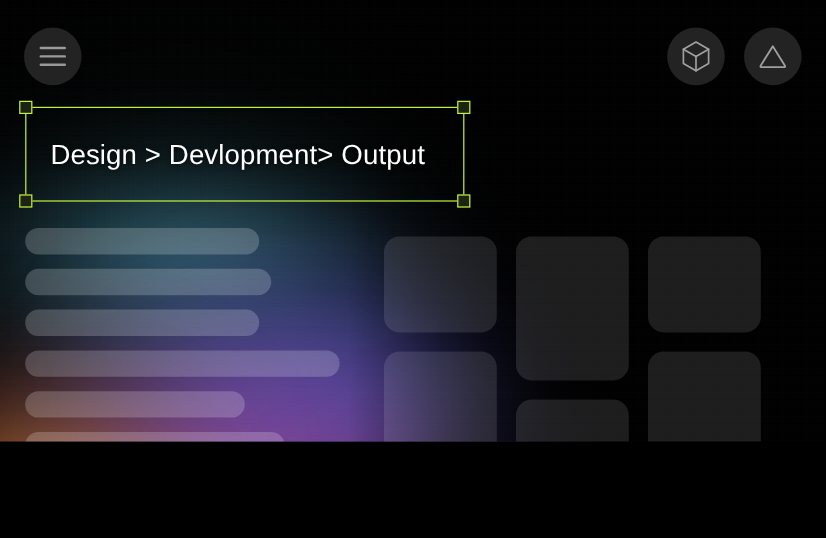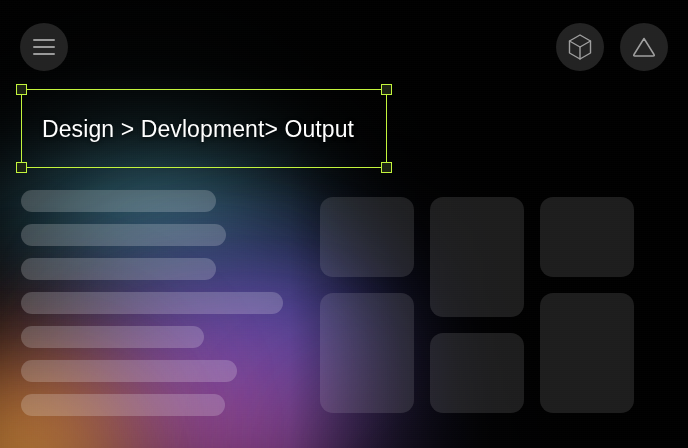--- a/index.html
+++ b/index.html
@@ -8,21 +8,21 @@
     width: 688px;
     height: 448px;
     overflow: hidden;
     background: #000000;
     font-family: "Liberation Sans", sans-serif;
   }
 
   #app {
     position: relative;
     width: 688px;
-    height: 448px;
+    height: 368px;
     background: #000000;
     overflow: hidden;
   }
 
   
   .bg-layer {
     position: absolute;
     inset: 0;
     pointer-events: none;
   }

